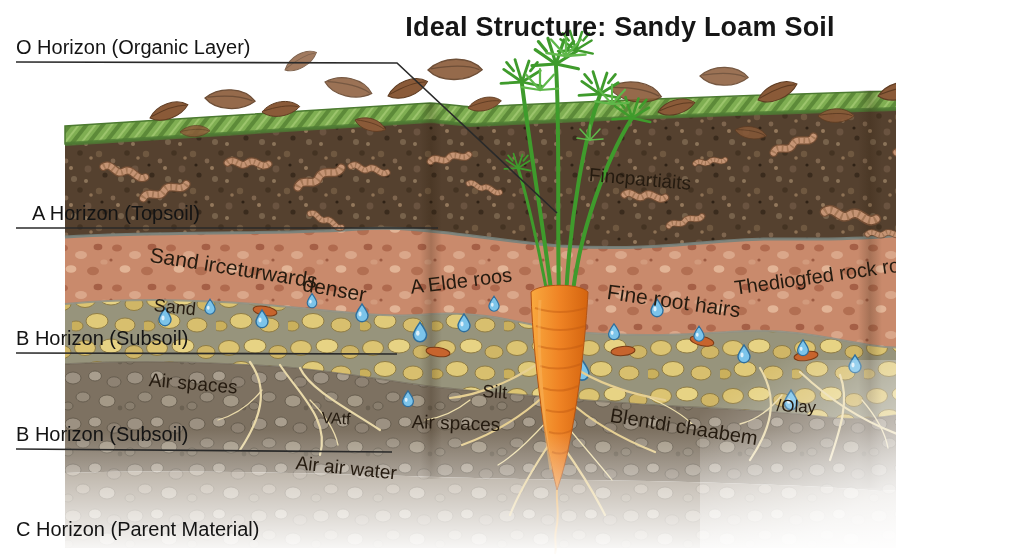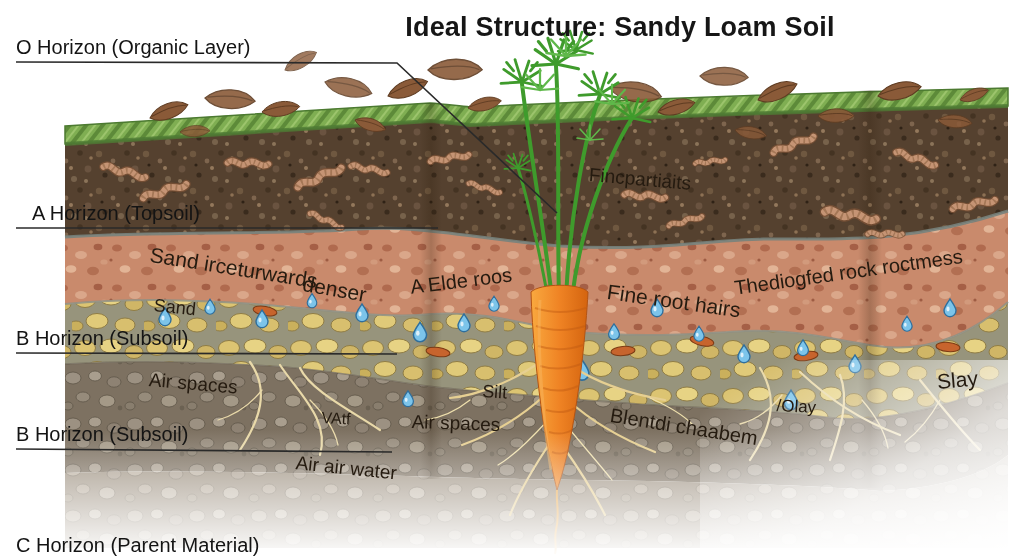--- a/index.html
+++ b/index.html
@@ -1,16 +1,16 @@
 <!DOCTYPE html>
 <html><head>
 <meta charset="utf-8">
 <style>
   html,body{margin:0;padding:0;background:#ffffff;}
-  #stage{position:relative;width:1024px;height:559px;background:#ffffff;overflow:hidden;
+  #stage{position:relative;width:896px;height:559px;background:#ffffff;overflow:hidden;
          font-family:"Liberation Sans",sans-serif;}
   #stage svg.illu{position:absolute;left:0;top:0;}
   .title{position:absolute;left:350px;top:12px;width:540px;text-align:center;
          font-size:27px;font-weight:bold;color:#161616;letter-spacing:.2px;}
   .hlabel{position:absolute;font-size:20px;color:#141414;white-space:nowrap;}
   .ann{position:absolute;color:#251b10;white-space:nowrap;transform-origin:left top;font-weight:500;}
 </style>
 </head>
 <body>
 
@@ -304,21 +304,21 @@
     <path d="M16,449 L392,452"></path>
   </g>
 </svg>
 
 <div class="title">Ideal Structure: Sandy Loam Soil</div>
 
 <div class="hlabel" style="left:16px;top:36px;">O Horizon (Organic Layer)</div>
 <div class="hlabel" style="left:16px;top:202px;margin-left:16px;">A Horizon (Topsoil)</div>
 <div class="hlabel" style="left:16px;top:327px;">B Horizon (Subsoil)</div>
 <div class="hlabel" style="left:16px;top:423px;">B Horizon (Subsoil)</div>
-<div class="hlabel" style="left:16px;top:518px;margin-top:16px;">C Horizon (Parent Material)</div>
+<div class="hlabel" style="left:16px;top:518px;">C Horizon (Parent Material)</div>
 
 <div class="ann" style="left:590px;top:164px;font-size:19px;transform:rotate(5deg);">Fincpartiaits</div>
 <div class="ann" style="left:152px;top:243px;font-size:21px;transform:rotate(9deg);">Sand irceturwards</div>
 <div class="ann" style="left:305px;top:272px;font-size:21px;transform:rotate(10deg);">denser</div>
 <div class="ann" style="left:155px;top:295px;font-size:18px;transform:rotate(6deg);">Sand</div>
 <div class="ann" style="left:409px;top:276px;font-size:20px;transform:rotate(-7deg);">A Elde roos</div>
 <div class="ann" style="left:609px;top:280px;font-size:21px;transform:rotate(8deg);">Fine root hairs</div>
 <div class="ann" style="left:733px;top:277px;font-size:20px;transform:rotate(-8deg);">Thediogfed rock roctmess</div>
 <div class="ann" style="left:150px;top:369px;font-size:19px;transform:rotate(5deg);">Air spaces</div>
 <div class="ann" style="left:322px;top:409px;font-size:16px;transform:rotate(3deg);">VAtf</div>

